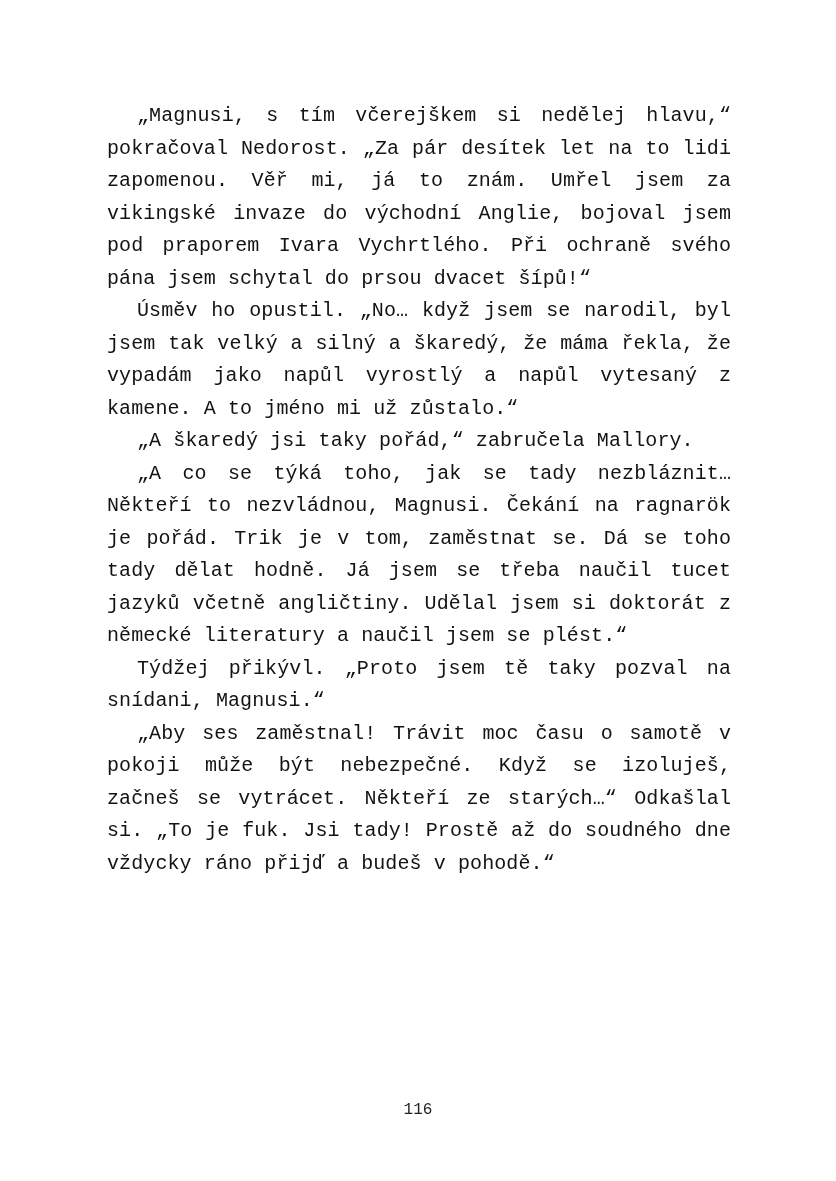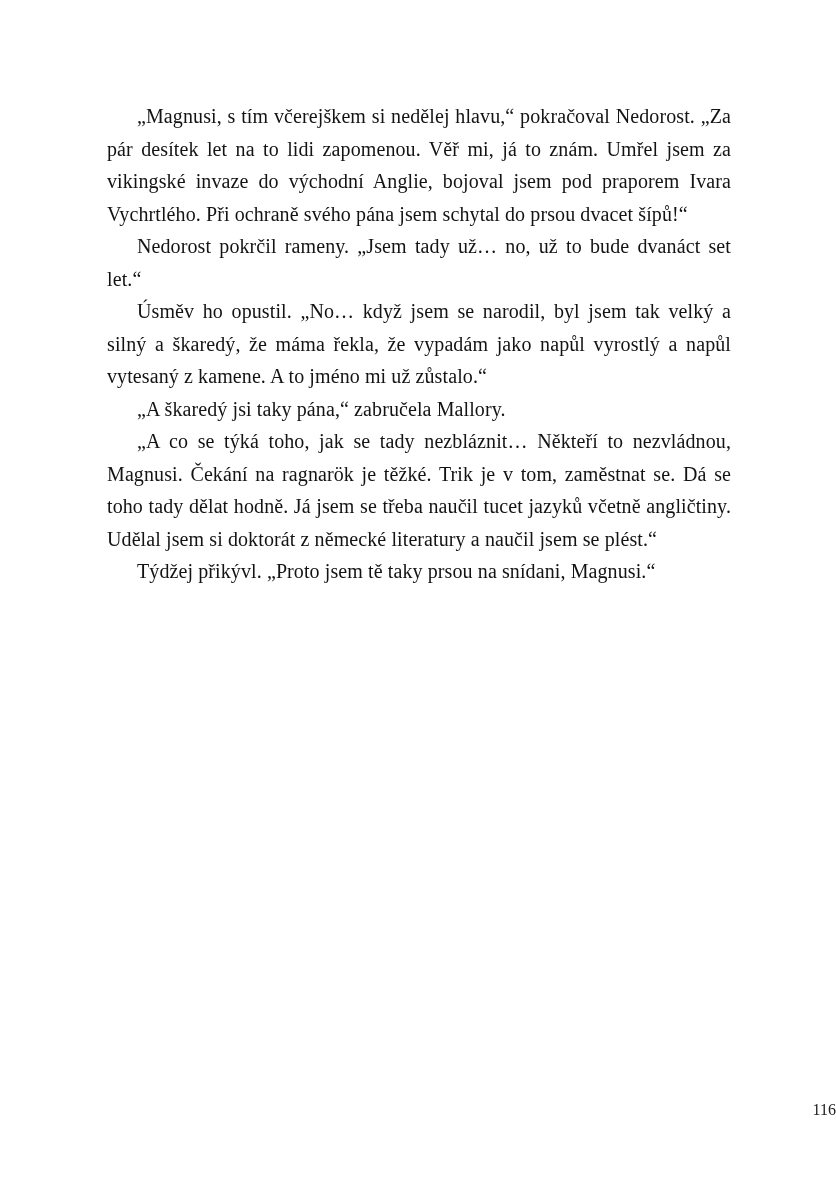--- a/index.html
+++ b/index.html
@@ -6,21 +6,21 @@
     margin: 0;
     padding: 0;
     background: #ffffff;
   }
   .page {
     position: relative;
     width: 836px;
     height: 1181px;
     background: #ffffff;
     overflow: hidden;
-    font-family: Liberation Serif, serif;
+    font-family: Liberation Mono, monospace;
     color: #131313;
   }
   .text-block {
     position: absolute;
     top: 100px;
     left: 107px;
     width: 624px;
     font-size: 20px;
     line-height: 32.5px;
     text-align: justify;
@@ -29,31 +29,31 @@
     margin: 0;
     padding: 0;
     text-indent: 30px;
     letter-spacing: 0.1px;
   }
   .page-number {
     position: absolute;
     bottom: 62px;
     left: 0;
     width: 100%;
-    text-align: right;
+    text-align: center;
     font-size: 16px;
     color: #222222;
   }
 </style>
 </head>
 <body>
 
 <div class="page">
   <div class="text-block">
       <p>„Magnusi, s tím včerejškem si nedělej hlavu,“ pokračoval Nedorost. „Za pár desítek let na to lidi zapomenou. Věř mi, já to znám. Umřel jsem za vikingské invaze do východní Anglie, bojoval jsem pod praporem Ivara Vychrtlého. Při ochraně svého pána jsem schytal do prsou dvacet šípů!“</p>
-      <p>Nedorost pokrčil rameny. „Jsem tady už… no, už to bude dvanáct set let.“</p>
       <p>Úsměv ho opustil. „No… když jsem se narodil, byl jsem tak velký a silný a škaredý, že máma řekla, že vypadám jako napůl vyrostlý a napůl vytesaný z kamene. A to jméno mi už zůstalo.“</p>
-      <p>„A škaredý jsi taky pána,“ zabručela Mallory.</p>
-      <p>„A co se týká toho, jak se tady nezbláznit… Někteří to nezvládnou, Magnusi. Čekání na ragnarök je těžké. Trik je v tom, zaměstnat se. Dá se toho tady dělat hodně. Já jsem se třeba naučil tucet jazyků včetně angličtiny. Udělal jsem si doktorát z německé literatury a naučil jsem se plést.“</p>
-      <p>Týdžej přikývl. „Proto jsem tě taky prsou na snídani, Magnusi.“</p>
+      <p>„A škaredý jsi taky pořád,“ zabručela Mallory.</p>
+      <p>„A co se týká toho, jak se tady nezbláznit… Někteří to nezvládnou, Magnusi. Čekání na ragnarök je pořád. Trik je v tom, zaměstnat se. Dá se toho tady dělat hodně. Já jsem se třeba naučil tucet jazyků včetně angličtiny. Udělal jsem si doktorát z německé literatury a naučil jsem se plést.“</p>
+      <p>Týdžej přikývl. „Proto jsem tě taky pozval na snídani, Magnusi.“</p>
+      <p>„Aby ses zaměstnal! Trávit moc času o samotě v pokoji může být nebezpečné. Když se izoluješ, začneš se vytrácet. Někteří ze starých…“ Odkašlal si. „To je fuk. Jsi tady! Prostě až do soudného dne vždycky ráno přijď a budeš v pohodě.“</p>
     </div>
   <div class="page-number">116</div>
 </div>
 
 </body></html>

